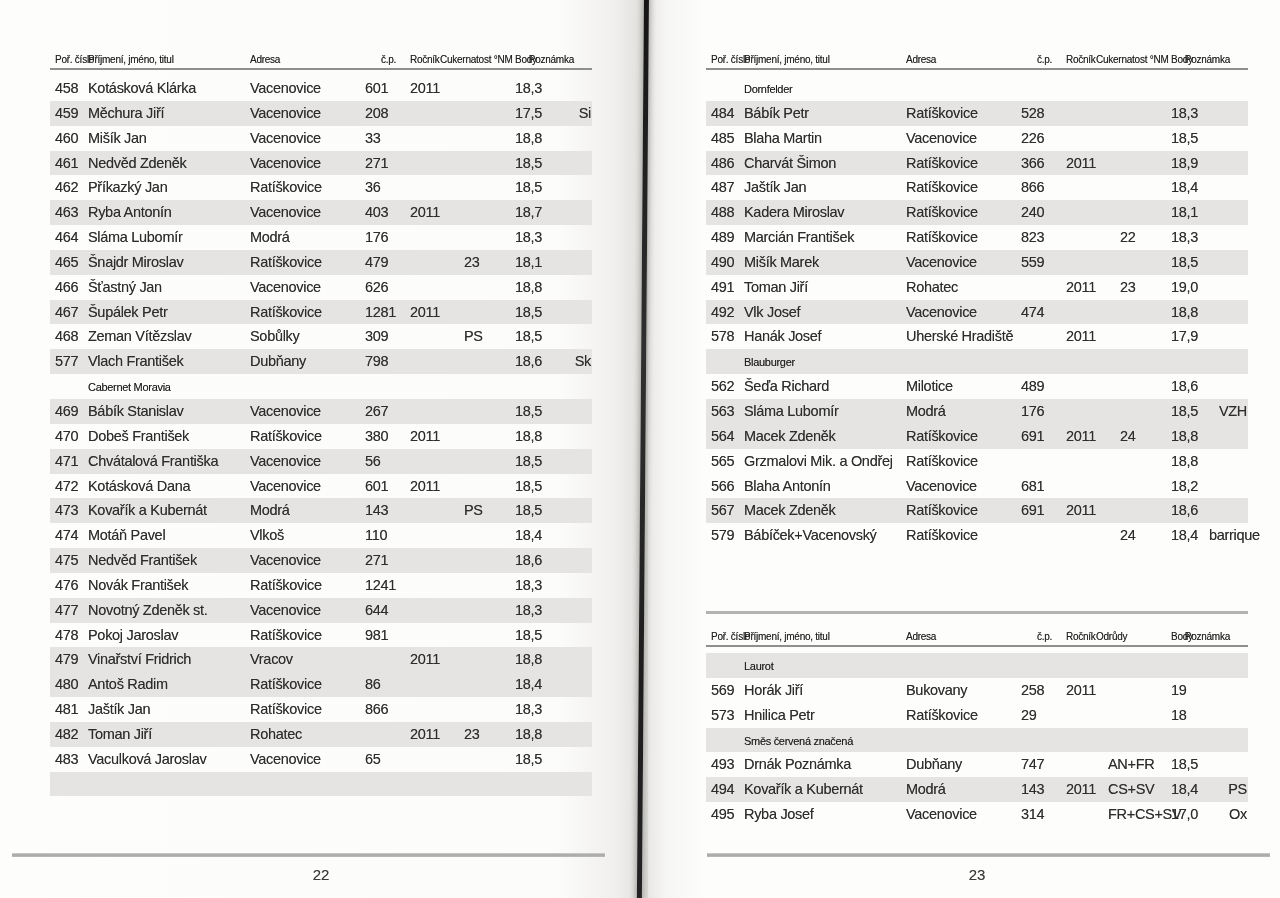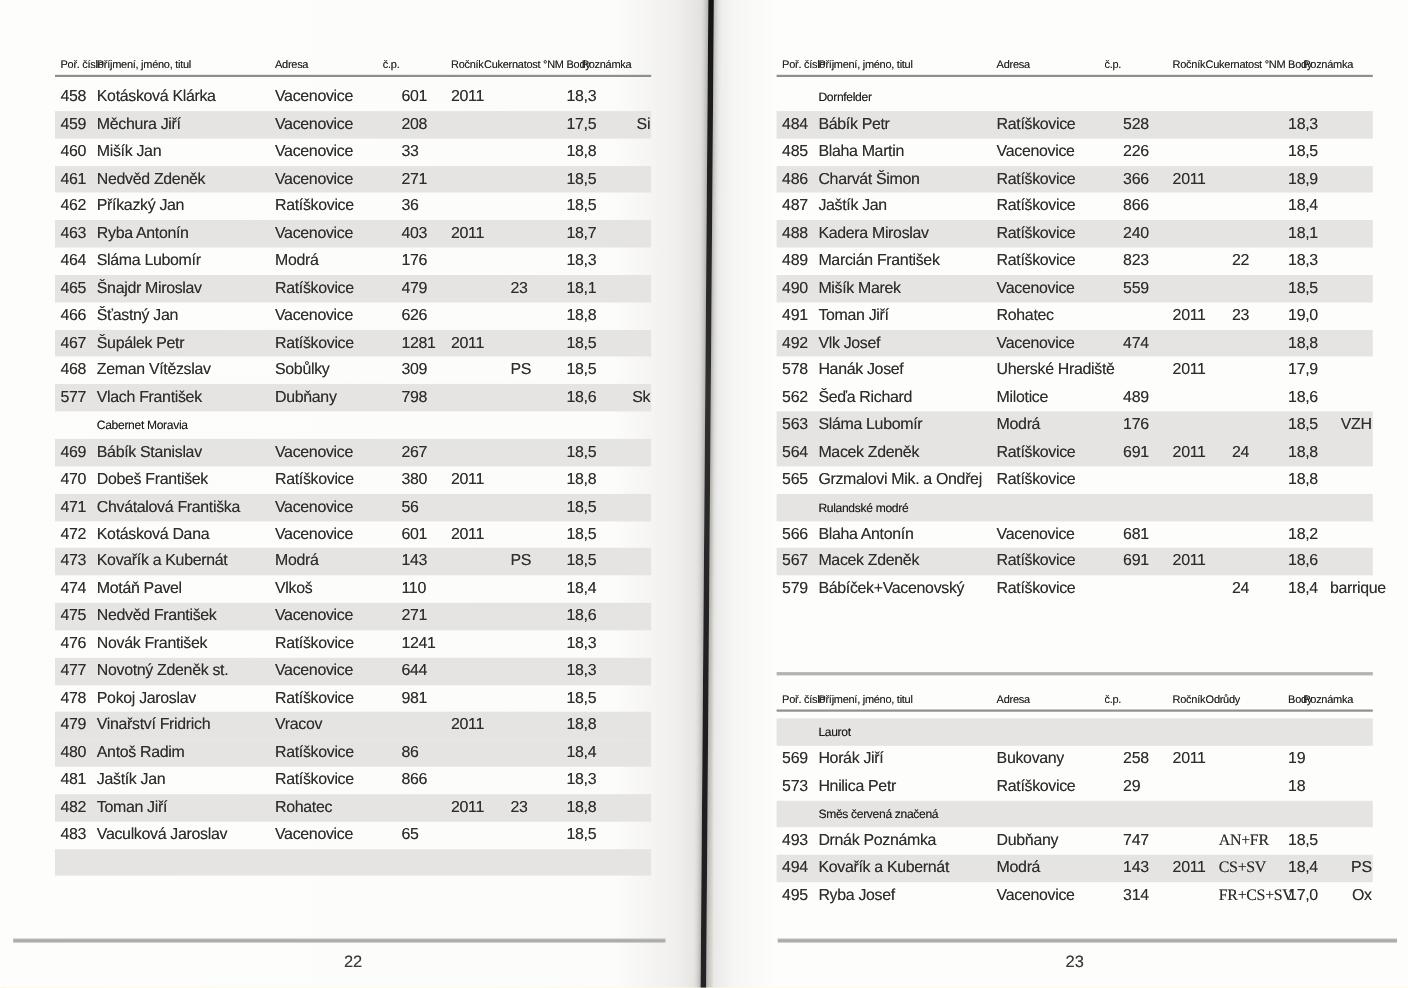--- a/index.html
+++ b/index.html
@@ -27,37 +27,37 @@
     z-index:6;border-radius:2px;
   }
   .edge-left{position:absolute;left:0;top:0;width:5px;height:898px;background:rgba(0,0,0,0.05);}
 
   .table-area{position:absolute;left:50px;width:542px;top:45px;}
   .page-right .table-area{left:58px;}
   .page-right .table-area.second{top:622px;}
 
   .thead{position:relative;height:23px;font-size:10px;letter-spacing:-0.25px;color:#222;}
   .thead span{position:absolute;bottom:3px;white-space:nowrap;}
-  .h-num{left:5px}.h-name{left:38px}.h-addr{left:200px}.h-cp{left:298px}
+  .h-num{left:5px}.h-name{left:38px}.h-addr{left:200px}.h-cp{left:331px}
   .h-rocnik{left:360px}.h-c6{left:390px}.h-body{left:465px}.h-pozn{right:18px}
 
   .rule-thin{height:2px;background:#8f8f8f;}
   .tbody{margin-top:6px;}
 
   .trow{
     height:24.85px;line-height:24.85px;
     display:grid;grid-template-columns:33px 162px 115px 45px 48px 57px 38px 1fr;
     padding-left:5px;font-size:14.5px;letter-spacing:-0.3px;white-space:nowrap;
   }
   .trow.shaded{background:#e5e4e2;}
   .trow.sec{display:block;}
   .section-label{margin-left:33px;font-weight:normal;font-size:11px;letter-spacing:-0.3px;color:#1d1d1d;}
   .cell{overflow:visible;}
   .c-c6{padding-left:6px;}
-  .t2 .c-c6{margin-left:-12px;font-family:Liberation Serif, serif;}
+  .t2 .c-c6{margin-left:-12px;}
   .c-pozn{text-align:right;padding-right:1px;}
 
   .rule-sep{position:absolute;top:611px;left:58px;width:542px;height:3px;background:#b3b3b1;}
   .rule-thick{
     position:absolute;top:853px;height:4px;
     background:linear-gradient(to bottom,#d2d2d0,#a6a6a4 45%,#bcbcba);
   }
   .page-left .rule-thick{left:12px;width:593px;}
   .page-right .rule-thick{left:59px;width:563px;}
 
@@ -471,20 +471,21 @@
           <div class="trow">
             <span class="cell c-num">578</span>
             <span class="cell c-name">Hanák Josef</span>
             <span class="cell c-addr">Uherské Hradiště</span>
             <span class="cell c-cp"></span>
             <span class="cell c-rocnik">2011</span>
             <span class="cell c-c6"></span>
             <span class="cell c-body">17,9</span>
             <span class="cell c-pozn"></span>
           </div>
+          <div class="trow shaded sec"><span class="section-label">Blauburger</span></div>
           <div class="trow">
             <span class="cell c-num">562</span>
             <span class="cell c-name">Šeďa Richard</span>
             <span class="cell c-addr">Milotice</span>
             <span class="cell c-cp">489</span>
             <span class="cell c-rocnik"></span>
             <span class="cell c-c6"></span>
             <span class="cell c-body">18,6</span>
             <span class="cell c-pozn"></span>
           </div>
@@ -511,21 +512,20 @@
           <div class="trow">
             <span class="cell c-num">565</span>
             <span class="cell c-name">Grzmalovi Mik. a Ondřej</span>
             <span class="cell c-addr">Ratíškovice</span>
             <span class="cell c-cp"></span>
             <span class="cell c-rocnik"></span>
             <span class="cell c-c6"></span>
             <span class="cell c-body">18,8</span>
             <span class="cell c-pozn"></span>
           </div>
-          <div class="trow shaded sec"><span class="section-label">Rulandské modré</span></div>
           <div class="trow">
             <span class="cell c-num">566</span>
             <span class="cell c-name">Blaha Antonín</span>
             <span class="cell c-addr">Vacenovice</span>
             <span class="cell c-cp">681</span>
             <span class="cell c-rocnik"></span>
             <span class="cell c-c6"></span>
             <span class="cell c-body">18,2</span>
             <span class="cell c-pozn"></span>
           </div>

